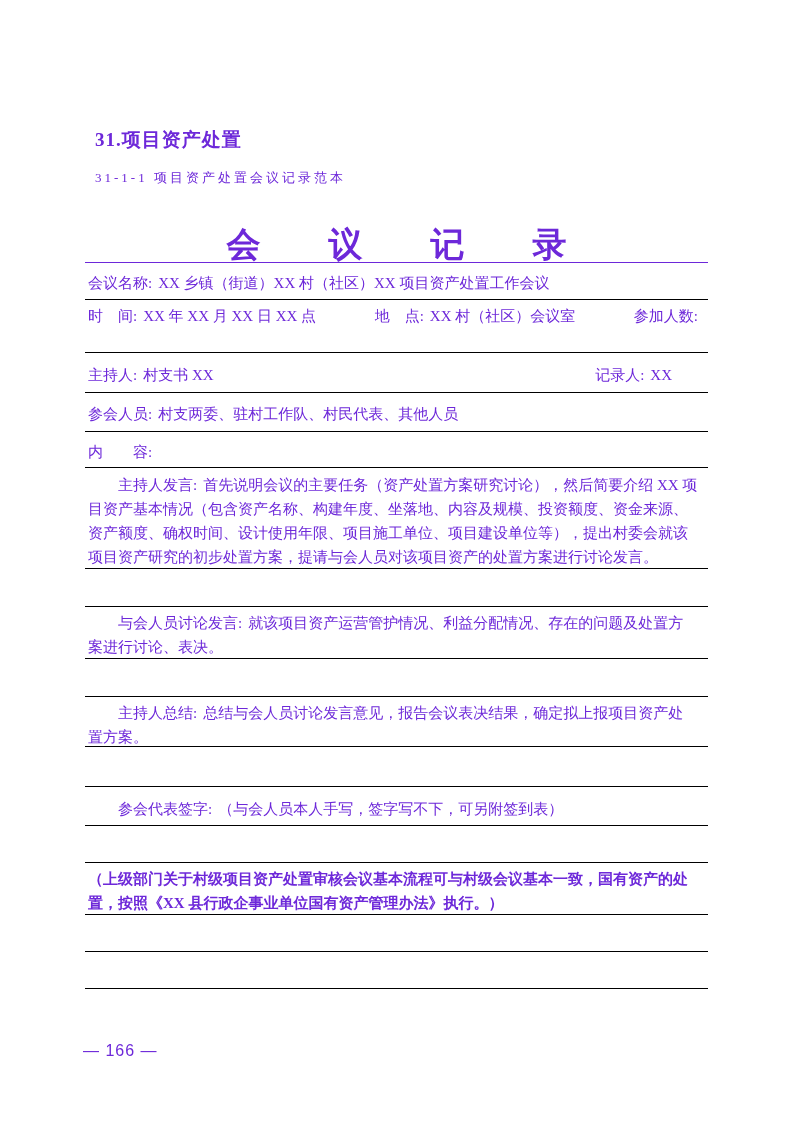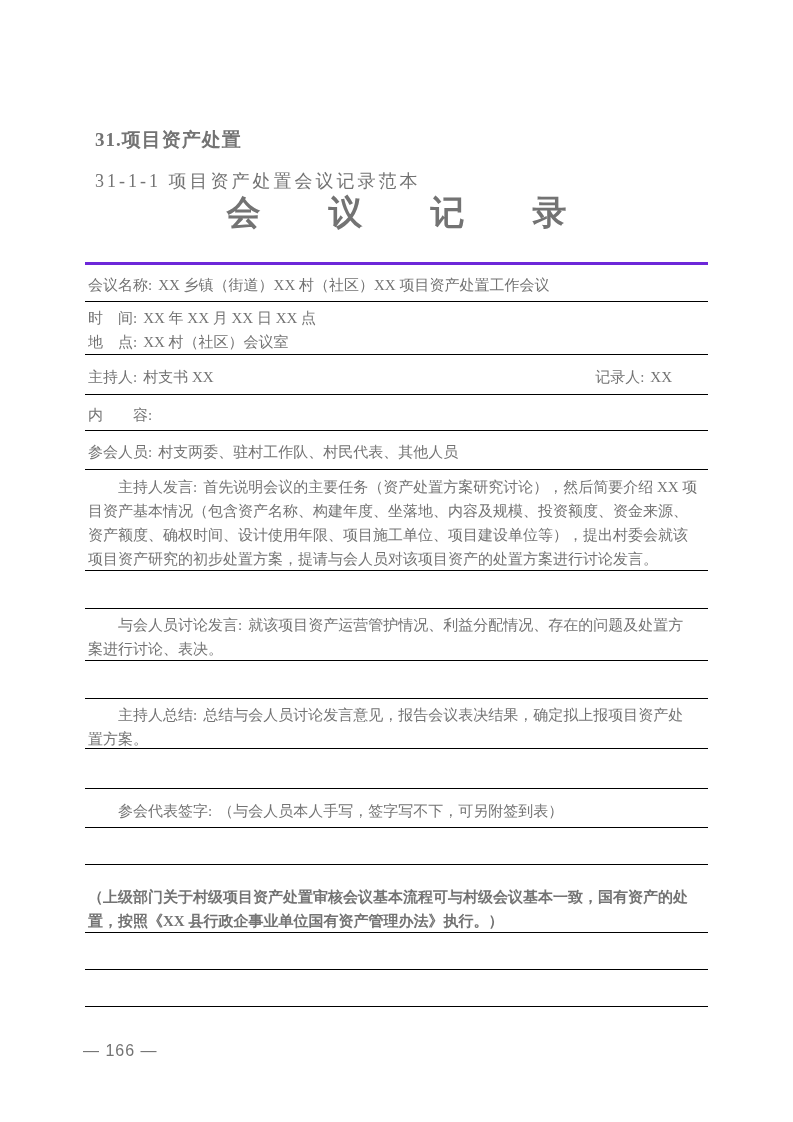--- a/index.html
+++ b/index.html
@@ -2,77 +2,77 @@
 <html><head>
 <meta charset="utf-8">
 <style>
   * { margin: 0; padding: 0; box-sizing: border-box; }
   html, body { background: #ffffff; }
   .page {
     position: relative;
     width: 793px;
     height: 1122px;
     background: #ffffff;
-    color: #737373;
+    color: #6d28d9;
     font-family: "Liberation Serif", "DejaVu Serif", serif;
     overflow: hidden;
   }
   .heading1 {
     position: absolute;
     left: 95px;
     top: 127px;
     font-size: 19px;
     font-weight: bold;
     letter-spacing: 1px;
   }
   .heading2 {
     position: absolute;
     left: 95px;
     top: 169px;
-    font-size: 18px;
+    font-size: 13px;
     letter-spacing: 3px;
   }
   .doc-title {
     position: absolute;
     left: 0;
     width: 100%;
-    top: 192px;
+    top: 224px;
     text-align: center;
     font-size: 34px;
     font-weight: bold;
     line-height: 42px;
   }
   .mtable {
     position: absolute;
     left: 85px;
     top: 262px;
     width: 623px;
-    border-top: 3px solid #6d28d9;
+    border-top: 1px solid #6d28d9;
     font-size: 15px;
   }
   .row {
     border-bottom: 1px solid #000;
     padding: 0 10px 0 3px;
     line-height: 24px;
     overflow: hidden;
   }
   .lbl { margin-right: 0.4em; }
   .r-name      { height: 37px; padding-top: 8px; }
   .r-time      { height: 53px; padding-top: 4px; }
-  .time-line1  { display: flex; justify-content: space-between; flex-direction: column; }
+  .time-line1  { display: flex; justify-content: space-between; }
   .r-host      { height: 40px; padding-top: 10px; display: flex; justify-content: space-between; }
   .recorder-seg{ margin-right: 26px; }
   .r-attendees { height: 39px; padding-top: 9px; }
   .r-content   { height: 36px; padding-top: 8px; }
   .para        { text-indent: 2em; }
   .r-para1     { height: 101px; padding-top: 5px; }
   .r-para2     { height: 52px;  padding-top: 4px; }
   .r-para3     { height: 50px;  padding-top: 4px; }
   .r-sign      { height: 39px;  padding-top: 10px; }
-  .r-note      { height: 52px;  padding-top: 4px; font-weight: bold; margin-top: 16px; }
+  .r-note      { height: 52px;  padding-top: 4px; font-weight: bold; }
   .r-empty37   { height: 37px; }
   .r-empty38   { height: 38px; }
   .r-empty40   { height: 40px; }
   .page-number {
     position: absolute;
     left: 83px;
     top: 1042px;
     font-size: 16px;
     font-family: "Liberation Sans", "DejaVu Sans", sans-serif;
     letter-spacing: 1px;
@@ -99,26 +99,26 @@
         <span><span class="lbl">地　点:</span><span>XX 村（社区）会议室</span></span>
         <span>参加人数:</span>
       </div>
     </div>
 
     <div class="row r-host">
       <span><span class="lbl">主持人:</span><span>村支书 XX</span></span>
       <span class="recorder-seg"><span class="lbl">记录人:</span><span>XX</span></span>
     </div>
 
+    <div class="row r-attendees">
+      <span class="lbl">参会人员:</span><span>村支两委、驻村工作队、村民代表、其他人员</span>
+    </div>
+
     <div class="row r-content">
       <span>内　　容:</span>
-    </div>
-
-    <div class="row r-attendees">
-      <span class="lbl">参会人员:</span><span>村支两委、驻村工作队、村民代表、其他人员</span>
     </div>
 
     <div class="row r-para1 para">
       <span class="lbl">主持人发言:</span><span>首先说明会议的主要任务（资产处置方案研究讨论），然后简要介绍 XX 项目资产基本情况（包含资产名称、构建年度、坐落地、内容及规模、投资额度、资金来源、资产额度、确权时间、设计使用年限、项目施工单位、项目建设单位等），提出村委会就该项目资产研究的初步处置方案，提请与会人员对该项目资产的处置方案进行讨论发言。</span>
     </div>
 
     <div class="row r-empty38"></div>
 
     <div class="row r-para2 para">
       <span class="lbl">与会人员讨论发言:</span><span>就该项目资产运营管护情况、利益分配情况、存在的问题及处置方案进行讨论、表决。</span>

